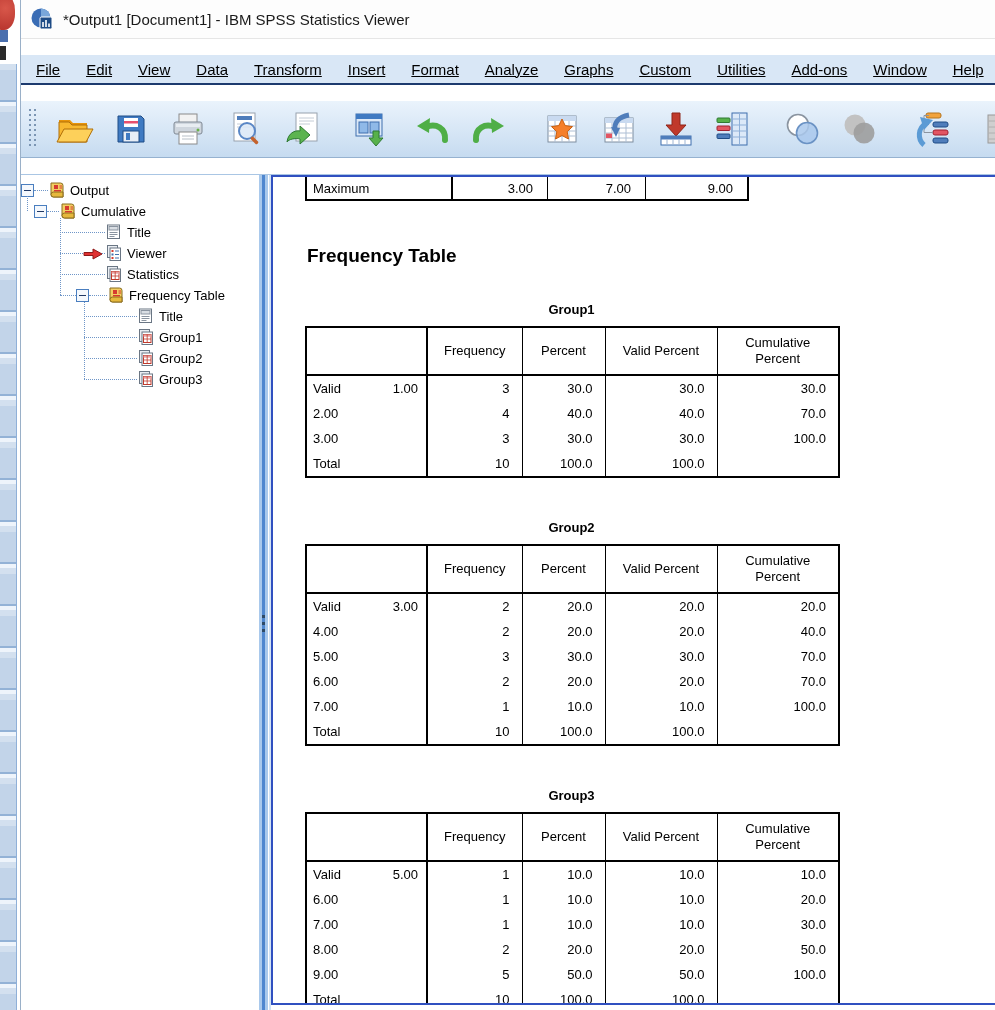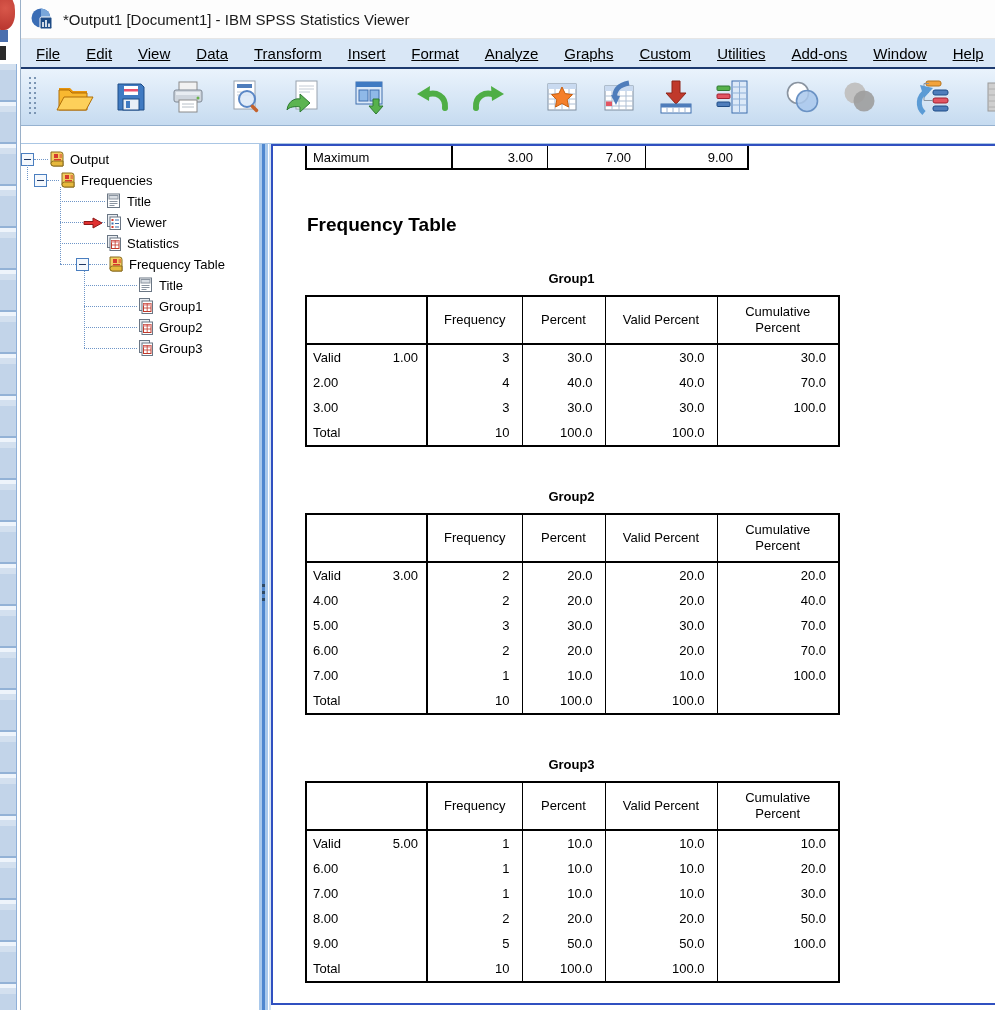--- a/index.html
+++ b/index.html
@@ -11,42 +11,42 @@
   .bg-strip .red-blob{position:absolute;left:-9px;top:-6px;width:24px;height:36px;border-radius:45%;
       background:radial-gradient(circle at 60% 40%,#d8574a,#b3302a);}
   .bg-strip .blue-frag{position:absolute;left:0;top:30px;width:8px;height:12px;background:#4a6fae;}
   .bg-strip .menu-frag{position:absolute;left:0;top:46px;width:6px;height:14px;background:#2a2a2a;}
   .bg-strip .segments{position:absolute;left:0;top:64px;bottom:0;width:16px;
       background:repeating-linear-gradient(180deg,#d3e0ef 0 6px,#c2d4e9 6px 36px,#93b2d6 36px 38px,#eef4fb 38px 42px);
       border-right:1px solid #8fb0d8;}
 
   
   .win{position:absolute;left:20px;top:0;width:975px;height:1010px;display:flex;flex-direction:column;
-       background:#fff;border-left:1px solid #9ab0c8;}
+       background:#fff;border-left:1px solid #9ab0c8;gap:16px;}
 
   .title-bar{height:38px;flex:0 0 38px;display:flex;align-items:center;gap:9px;padding-left:9px;
        background:#fdfdfd;border-bottom:1px solid #e6e6e6;}
   .title-bar .app-icon{width:24px;height:24px;flex:0 0 auto;}
   .title-text{font-size:15px;color:#1a1a1a;white-space:nowrap;}
 
   .menu-bar{height:28px;flex:0 0 28px;background:#d9e7f6;border-bottom:2px solid #1d3a6e;
        display:flex;align-items:center;padding-left:2px;font-size:15px;color:#000;}
   .menu-item{padding:3px 13px;white-space:nowrap;cursor:default;text-decoration:underline;}
   .menu-item u{text-decoration:underline;}
 
   .toolbar{height:56px;flex:0 0 56px;background:linear-gradient(#eaf3fc,#c6dbf0);
        border-bottom:1px solid #96b2d0;display:flex;align-items:center;padding-left:5px;gap:13px;overflow:hidden;}
   .grip{position:relative;width:13px;height:44px;flex:0 0 auto;}
   .grip::before,.grip::after{content:"";position:absolute;top:2px;bottom:2px;width:2px;
        background:repeating-linear-gradient(180deg,#7b95b3 0 2px,rgba(0,0,0,0) 2px 5px);}
   .grip::before{left:3px;} .grip::after{left:8px;}
   .tbtn{width:44px;height:44px;flex:0 0 auto;display:flex;align-items:center;justify-content:center;}
   .tbtn svg{width:40px;height:40px;display:block;}
 
-  .workarea{flex:1;display:flex;min-height:0;border-top:1px solid #aac6e4;margin-top:17px;}
+  .workarea{flex:1;display:flex;min-height:0;border-top:1px solid #aac6e4;}
   .tree-panel{width:237px;flex:0 0 237px;position:relative;background:#fff;overflow:hidden;}
   .splitter{width:13px;flex:0 0 13px;position:relative;
        background:linear-gradient(90deg,#ffffff 0 1px,#a9c9ec 1px 4px,#4f87cf 4px 7px,#a9c9ec 7px 10px,#ffffff 10px 11px,#d0e2f4 11px 13px);}
   .splitter .dots{position:absolute;left:4px;top:440px;width:3px;height:18px;
        background:repeating-linear-gradient(180deg,#2e4a66 0 3px,rgba(0,0,0,0) 3px 7px);}
   .content-panel{flex:1;background:#fff;border:2px solid #3050c0;border-right:none;margin-bottom:5px;
        position:relative;overflow:hidden;}
   .content-inner{padding:0 0 0 32px;}
 
   
@@ -306,21 +306,21 @@
         <div class="tree-row" style="top: 26px;">
           <span class="toggle" style="left:13px"></span>
           <span class="hstub" style="left:26px;width:12px"></span>
           <span class="nicon" style="left:38px"><svg viewBox="0 0 18 18">
               <path d="M3 2h9.5A2.5 2.5 0 0 1 15 4.5V16H5.5A2.5 2.5 0 0 1 3 13.5z" fill="#f3ce62" stroke="#8a6d1f"></path>
               <path d="M5.5 16A2.5 2.5 0 0 1 3 13.5 2.5 2.5 0 0 1 5.5 11H15v5z" fill="#e6b83c" stroke="#8a6d1f"></path>
               <rect x="6" y="4" width="4" height="4" fill="#d63a2f"></rect>
               <rect x="6" y="9" width="7" height="1.4" fill="#d63a2f"></rect>
               <path d="M11.5 5h2.5M11.5 7h2.5" stroke="#d63a2f"></path>
             </svg></span>
-          <span class="lbl" style="left:60px">Frequencies</span>
+          <span class="lbl" style="left:60px">Cumulative</span>
         </div>
         <div class="tree-row" style="top: 47px;">
           <span class="hstub" style="left:39px;width:45px"></span>
           <span class="nicon" style="left:84px"><svg viewBox="0 0 18 18">
               <rect x="2.5" y="2" width="12" height="13.5" fill="#fff" stroke="#6a7684"></rect>
               <rect x="4" y="3.5" width="9" height="3.5" fill="#d9dee4" stroke="#8a94a0"></rect>
               <path d="M4.5 9.5h8M4.5 11.5h8M4.5 13.5h5" stroke="#8a94a0"></path>
             </svg></span>
           <span class="lbl" style="left:106px">Title</span>
         </div>

